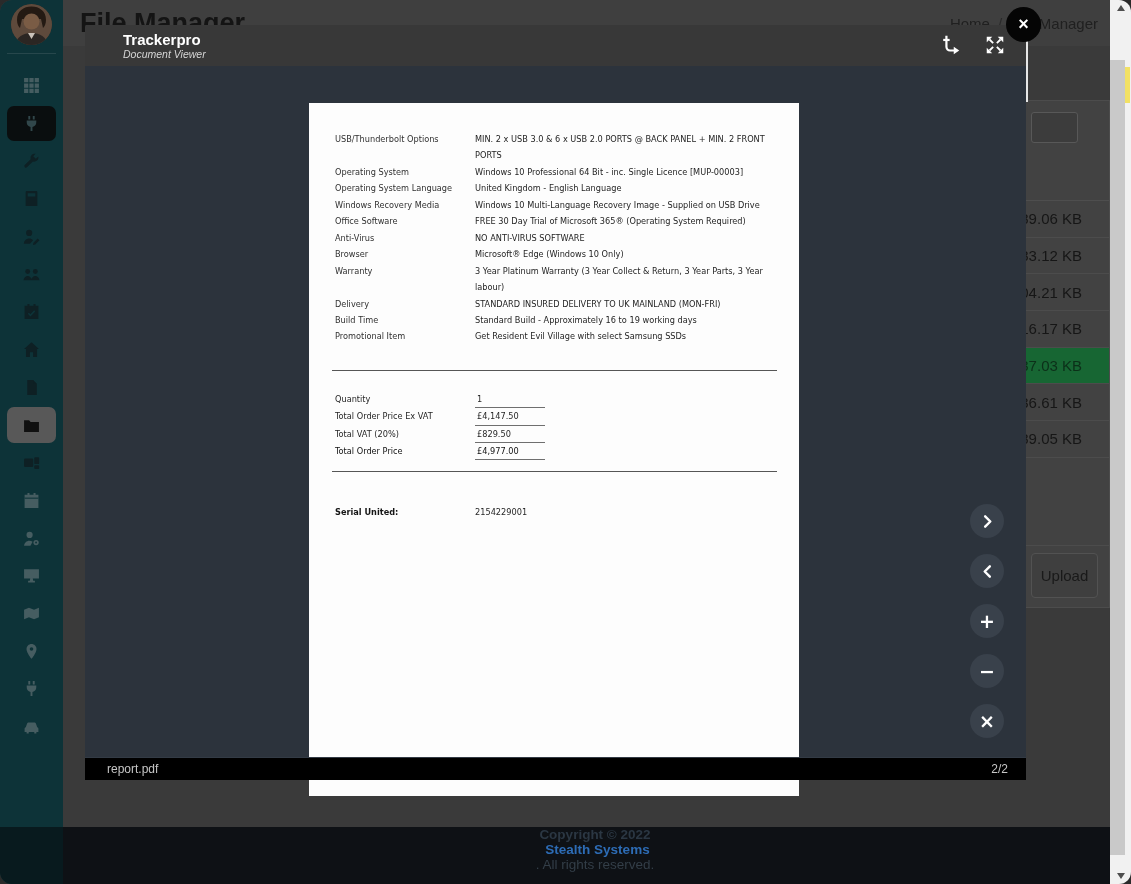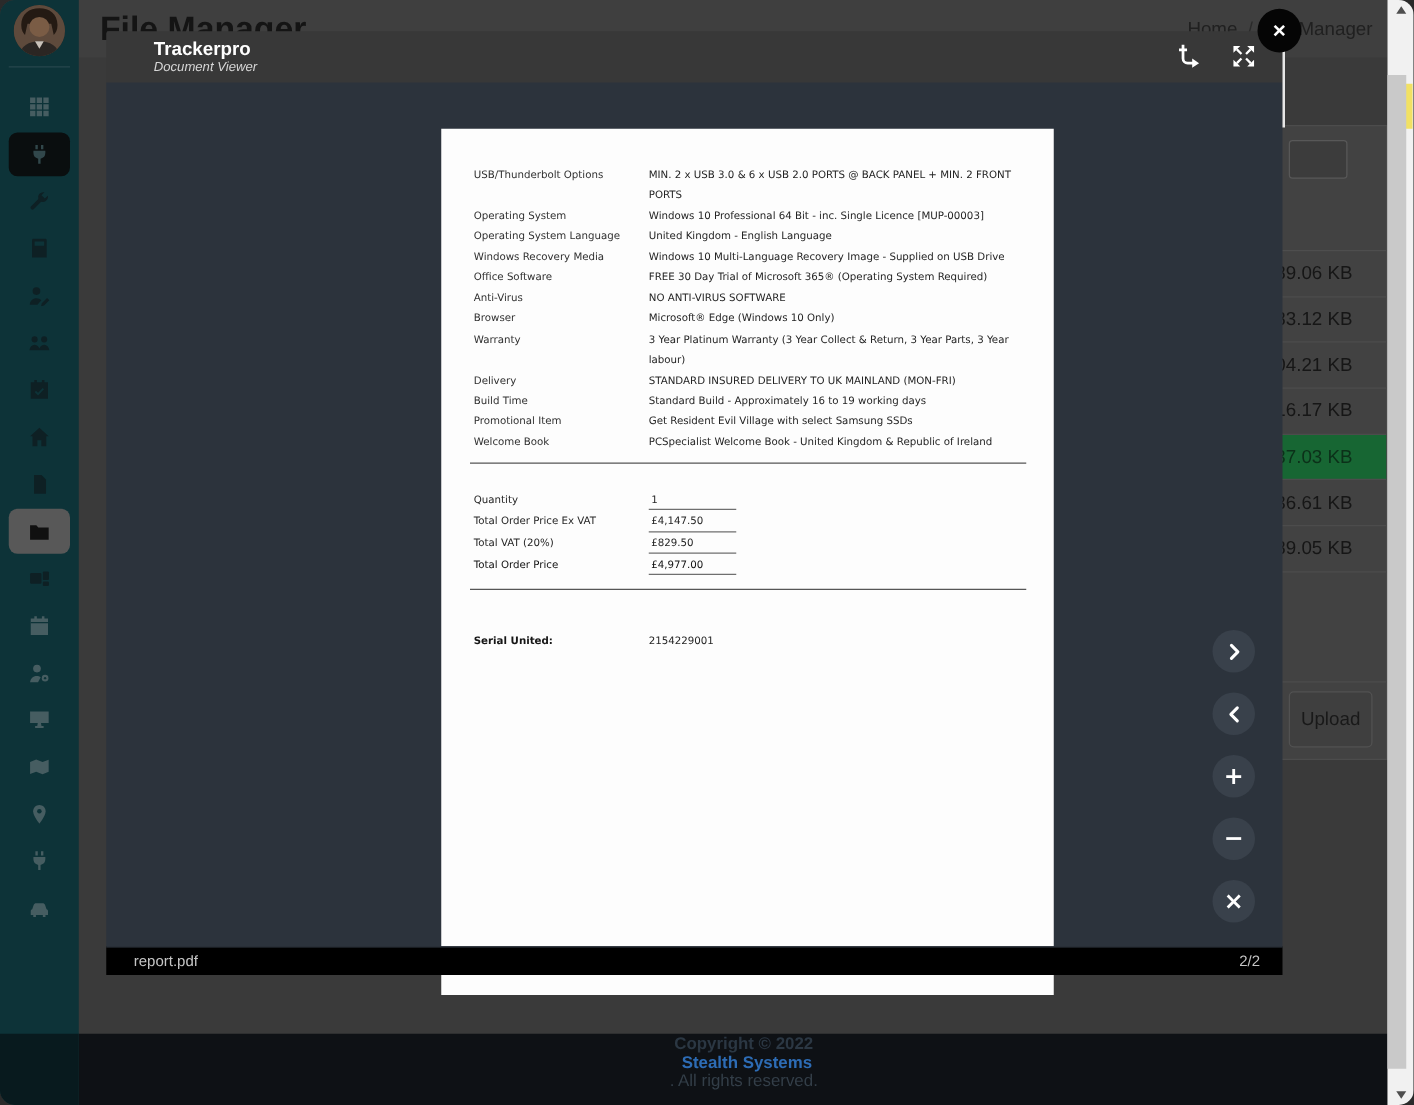--- a/index.html
+++ b/index.html
@@ -71,21 +71,21 @@
   .modal-footer{position:absolute;left:0;bottom:0;right:0;height:23px;background:#000000;
     display:flex;align-items:center;justify-content:space-between;padding:0 18px 0 22px;box-sizing:border-box;
     font-size:12px;color:#c6c6c6;border-top:1px solid #333b45;}
 
   .controls{position:absolute;right:22px;top:438px;display:flex;flex-direction:column;gap:16px;}
   .ctrl{width:34px;height:34px;border-radius:50%;background:#39414b;color:#fff;display:flex;align-items:center;
     justify-content:center;font-size:19px;font-weight:700;font-family:"DejaVu Sans",sans-serif;}
 
   
   .pdf-page{position:absolute;left:224px;top:37px;width:490px;height:693px;background:#fdfdfd;
-    font-family:"DejaVu Sans",sans-serif;color:#262626;margin-left:44px;}
+    font-family:"DejaVu Sans",sans-serif;color:#262626;}
   .specs{position:absolute;top:28px;left:26px;right:22px;}
   .spec-row{display:flex;font-size:8.2px;line-height:16.45px;}
   .spec-label{width:140px;flex-shrink:0;color:#303030;}
   .spec-value{flex:1;color:#242424;}
   .pdf-hr{position:absolute;left:23px;width:445px;height:1px;background:#565656;}
   .hr1{top:267px;} .hr2{top:368px;}
   .totals{position:absolute;top:288px;left:26px;}
   .total-row{display:flex;font-size:8.2px;line-height:16.3px;}
   .total-label{width:140px;flex-shrink:0;}
   .total-value{width:70px;border-bottom:1px solid #6f6f6f;padding-left:2px;box-sizing:border-box;}
@@ -347,24 +347,20 @@
               <span class="spec-label">Delivery</span>
               <span class="spec-value">STANDARD INSURED DELIVERY TO UK MAINLAND (MON-FRI)</span>
             </div>
             <div class="spec-row">
               <span class="spec-label">Build Time</span>
               <span class="spec-value">Standard Build - Approximately 16 to 19 working days</span>
             </div>
             <div class="spec-row">
               <span class="spec-label">Promotional Item</span>
               <span class="spec-value">Get Resident Evil Village with select Samsung SSDs</span>
-            </div>
-            <div class="spec-row">
-              <span class="spec-label">Welcome Book</span>
-              <span class="spec-value">PCSpecialist Welcome Book - United Kingdom &amp; Republic of Ireland</span>
             </div>
           </div>
         <div class="pdf-hr hr1"></div>
         <div class="totals" id="total-rows">
             <div class="total-row">
               <span class="total-label">Quantity</span>
               <span class="total-value">1</span>
             </div>
             <div class="total-row">
               <span class="total-label">Total Order Price Ex VAT</span>

